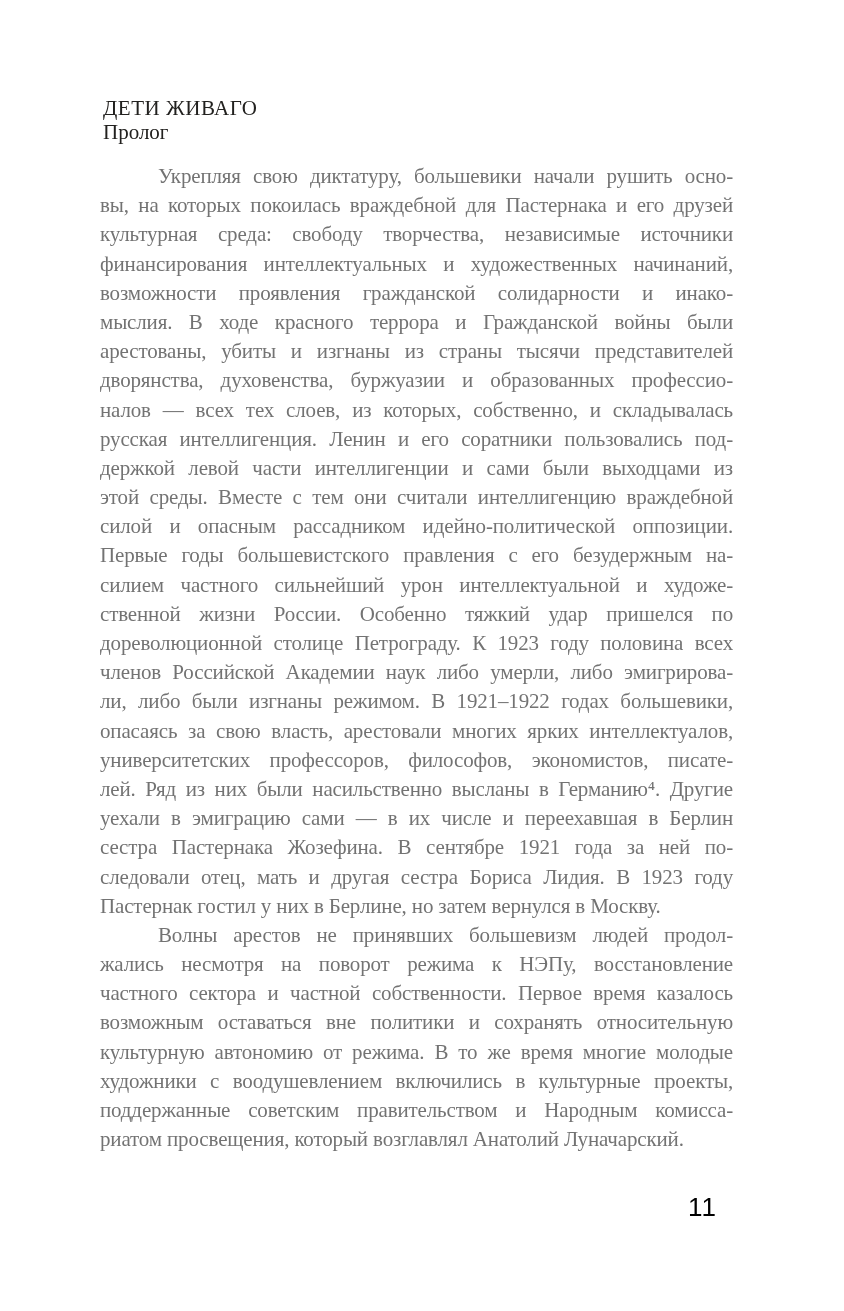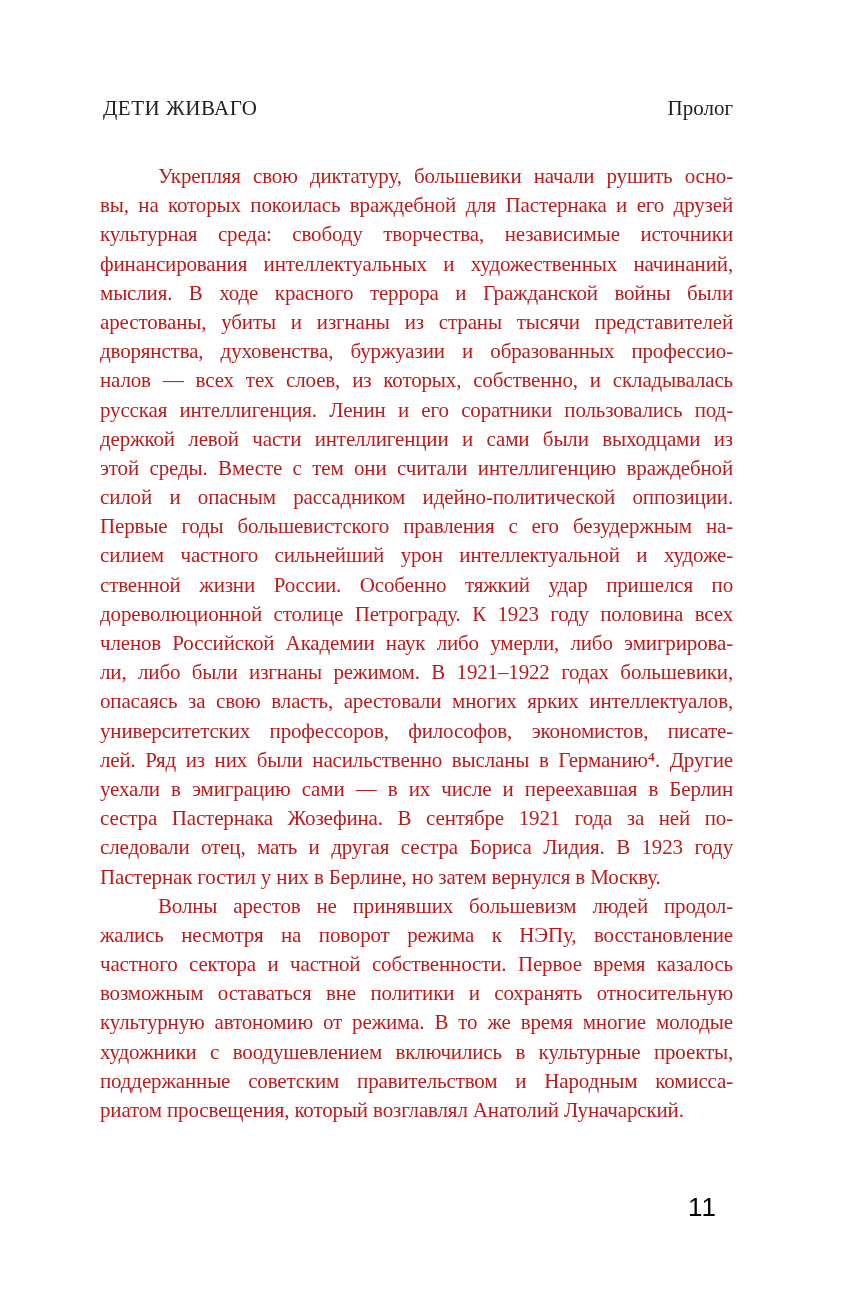--- a/index.html
+++ b/index.html
@@ -20,33 +20,34 @@
     position: absolute;
     top: 96px;
     left: 103px;
     width: 630px;
     display: flex;
     justify-content: space-between;
     align-items: baseline;
     font-size: 21px;
     line-height: 24px;
     color: #22211f;
+    flex-direction: column;
   }
   .running-header .book-title {
     letter-spacing: 0.5px;
   }
   .body-text {
     position: absolute;
     top: 162px;
     left: 100px;
     width: 633px;
     font-size: 21px;
     line-height: 29.2px;
     letter-spacing: -0.15px;
-    color: #b91c1c;
+    color: #737373;
   }
   .body-text .line {
     text-align: justify;
     text-align-last: justify;
     white-space: normal;
     height: 29.2px;
     overflow: visible;
   }
   .body-text .line.indent {
     padding-left: 58px;
@@ -73,20 +74,21 @@
   <div class="running-header">
     <span class="book-title">ДЕТИ ЖИВАГО</span>
     <span class="chapter-title">Пролог</span>
   </div>
 
   <div class="body-text">
       <div class="line indent">Укрепляя свою диктатуру, большевики начали рушить осно-</div>
       <div class="line">вы, на которых покоилась враждебной для Пастернака и его друзей</div>
       <div class="line">культурная среда: свободу творчества, независимые источники</div>
       <div class="line">финансирования интеллектуальных и художественных начинаний,</div>
+      <div class="line">возможности проявления гражданской солидарности и инако-</div>
       <div class="line">мыслия. В ходе красного террора и Гражданской войны были</div>
       <div class="line">арестованы, убиты и изгнаны из страны тысячи представителей</div>
       <div class="line">дворянства, духовенства, буржуазии и образованных профессио-</div>
       <div class="line">налов — всех тех слоев, из которых, собственно, и складывалась</div>
       <div class="line">русская интеллигенция. Ленин и его соратники пользовались под-</div>
       <div class="line">держкой левой части интеллигенции и сами были выходцами из</div>
       <div class="line">этой среды. Вместе с тем они считали интеллигенцию враждебной</div>
       <div class="line">силой и опасным рассадником идейно-политической оппозиции.</div>
       <div class="line">Первые годы большевистского правления с его безудержным на-</div>
       <div class="line">силием частного сильнейший урон интеллектуальной и художе-</div>

